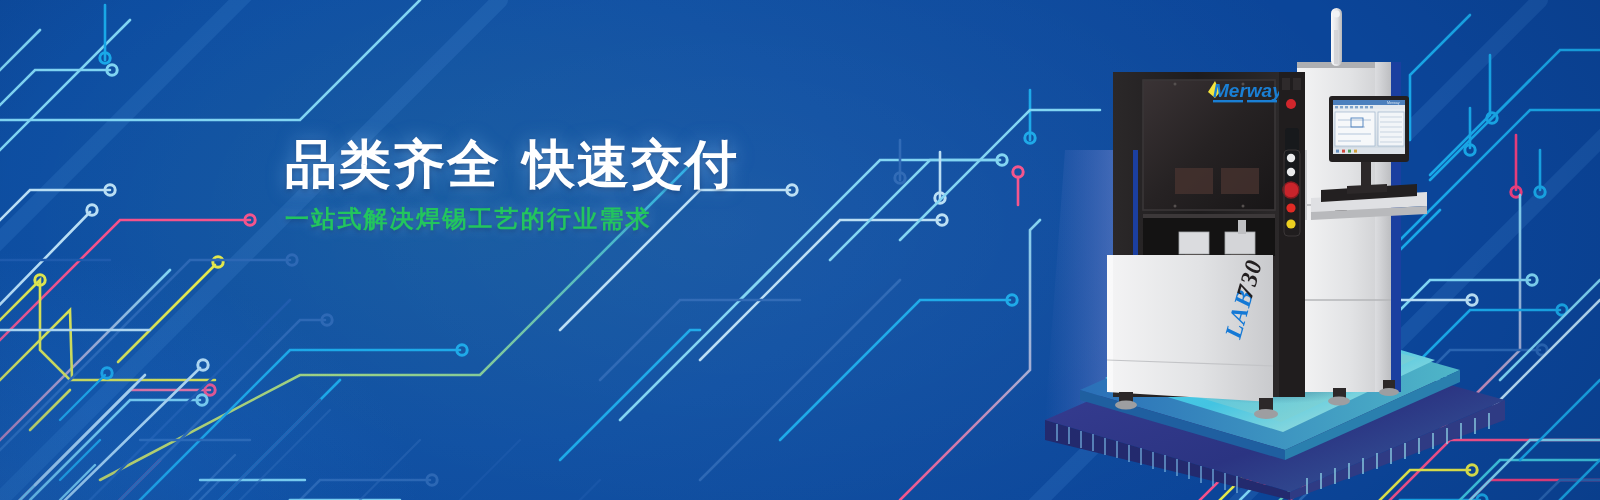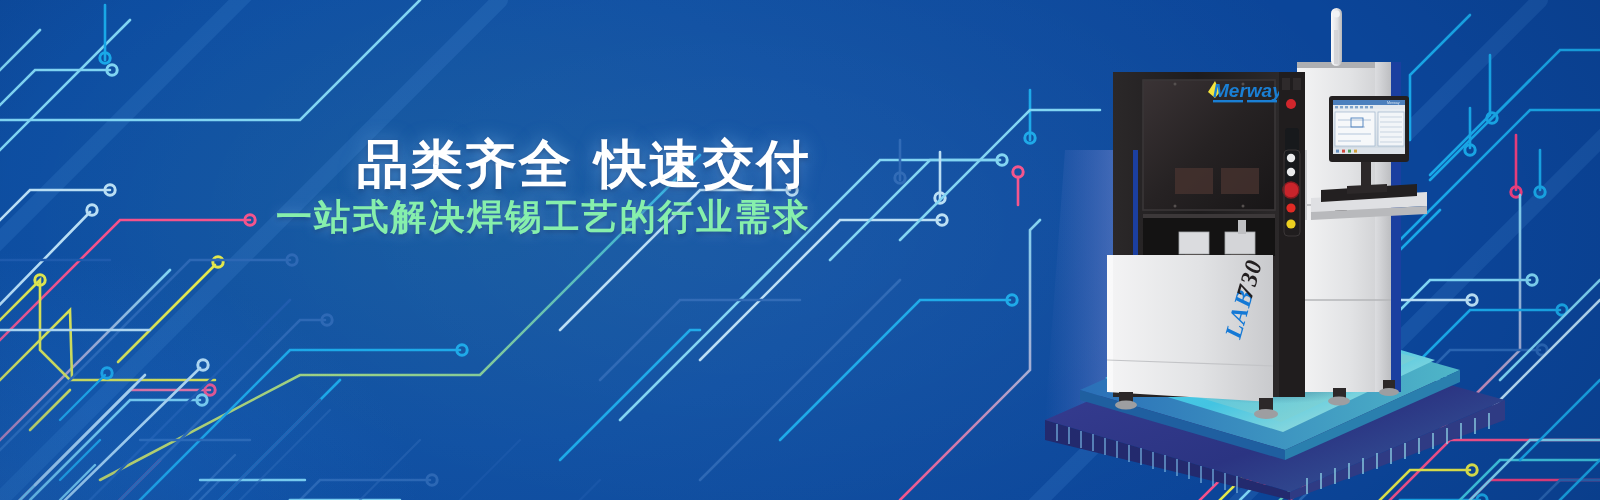--- a/index.html
+++ b/index.html
@@ -23,36 +23,35 @@
       linear-gradient(120deg,#0b4599 0%,#0e51a5 50%,#0c4a9e 100%);
   }
   .bg-vign {
     position:absolute; inset:0;
     background:radial-gradient(ellipse 1300px 700px at 45% 45%, rgba(255,255,255,.05) 0%, rgba(0,0,0,0) 55%, rgba(0,20,60,.28) 100%);
   }
   svg.circuit { position:absolute; inset:0; width:1600px; height:500px; }
 
   
   .copy {
-    position:absolute; left:276px; top:134px;
+    position:absolute; left:285px; top:134px;
     z-index:40;
-    text-align:right;
   }
   .headline {
     font-size:52px; line-height:1.16;
     font-weight:bold; color:#ffffff;
     letter-spacing:2px;
     white-space:nowrap;
     text-shadow:0 0 18px rgba(150,205,255,.5), 0 2px 5px rgba(0,25,70,.45);
   }
   .headline .gap { display:inline-block; width:22px; }
   .subline {
-    margin-top:1px;
-    font-size:36px; line-height:1.2;
-    font-weight:bold; color:#86efac;
+    margin-top:11px;
+    font-size:24px; line-height:1.2;
+    font-weight:bold; color:#22c55e;
     letter-spacing:2.2px;
     white-space:nowrap;
     text-shadow:0 0 14px rgba(150,205,255,.45), 0 2px 4px rgba(0,25,70,.4);
   }
 
   
   #machine { position:absolute; left:1035px; top:0; width:480px; height:424px; z-index:30; }
   svg.mach { position:absolute; inset:0; width:480px; height:500px; }
 </style>
 </head>

